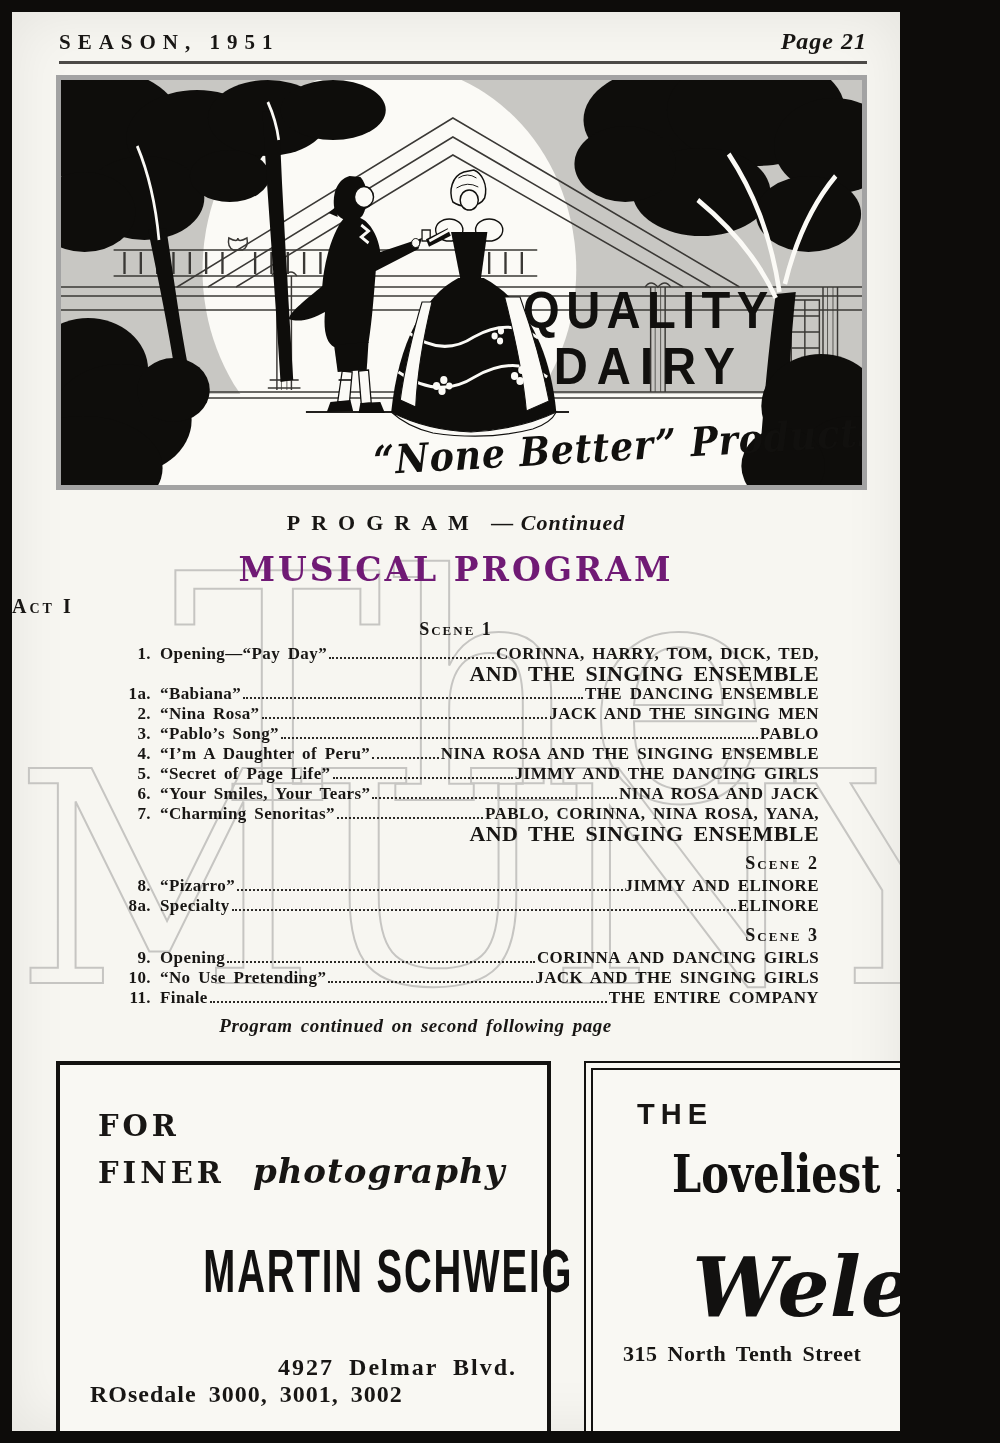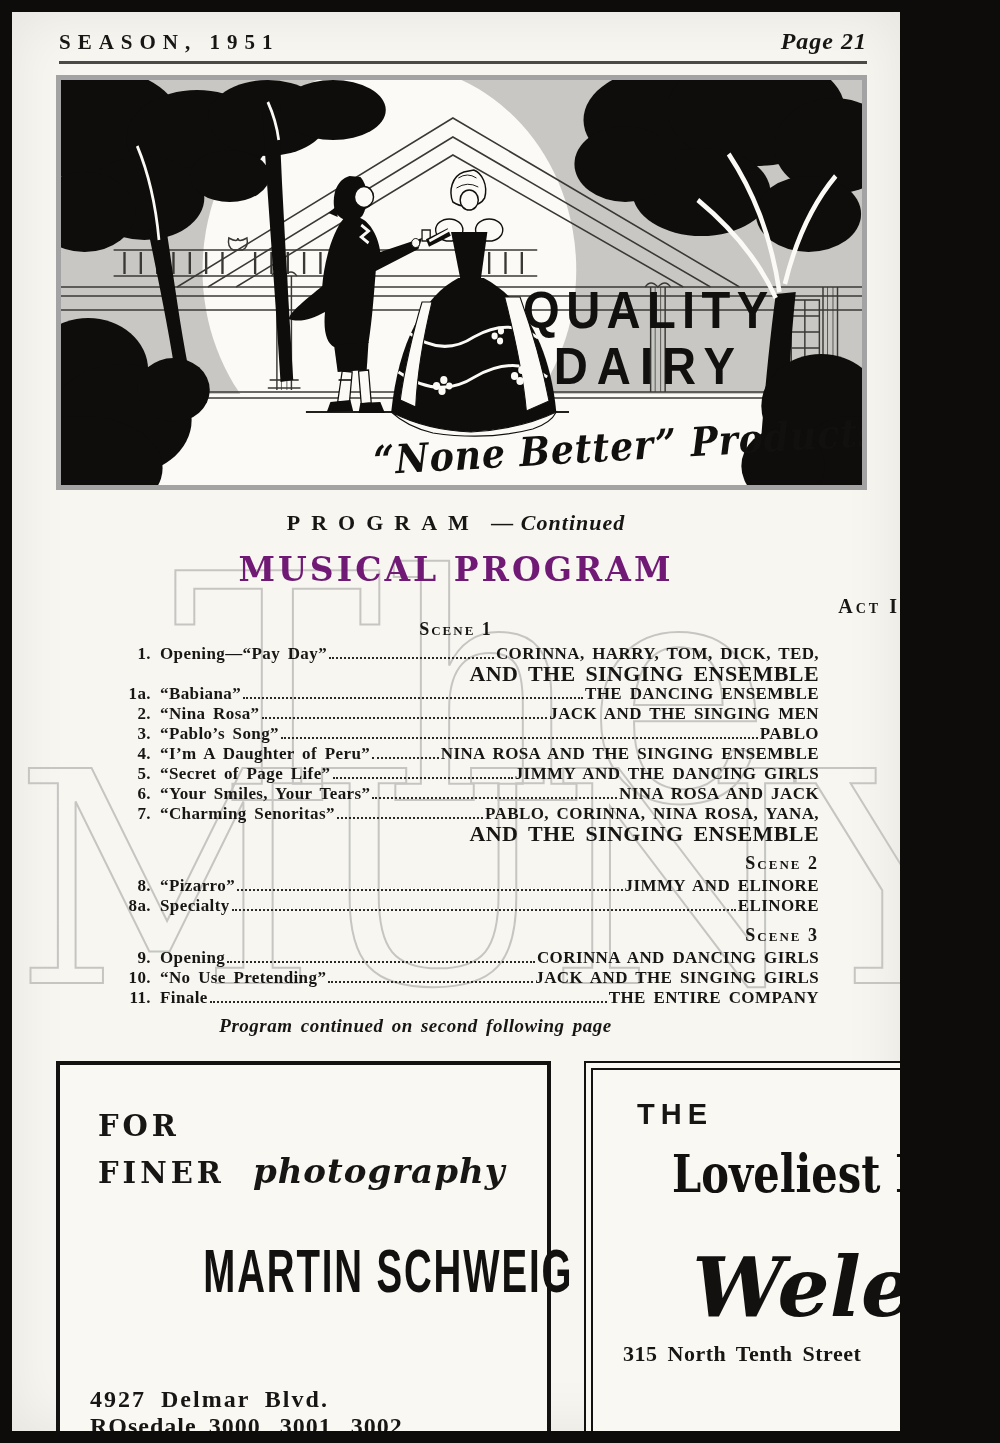--- a/index.html
+++ b/index.html
@@ -45,21 +45,21 @@
 
   .prog-cont{ text-align:center; font-size:22px; font-weight:bold; }
   .prog-cont .spread{letter-spacing:11px;}
   .prog-cont .ital{font-style:italic;letter-spacing:1px;margin-left:6px;}
 
   .prog-title{
     text-align:center;margin-top:14px;
     font-family:"DejaVu Serif", serif;font-weight:bold;
     font-size:33px;letter-spacing:3px;color:#701a75;
   }
-  .act{ text-align:right;font-weight:bold;font-size:20px;letter-spacing:3px;
+  .act{ text-align:left;font-weight:bold;font-size:20px;letter-spacing:3px;
         font-variant:small-caps;margin-top:6px;}
   .scene1{ text-align:center;font-weight:bold;font-size:18px;letter-spacing:2px;
         font-variant:small-caps;margin-top:1px;}
 
   .plist{margin:4px 81px 0 99px;}
   .prow{display:flex;align-items:baseline;
         font-weight:bold;font-size:17px;line-height:20px;
         letter-spacing:.4px;word-spacing:3px;white-space:nowrap;}
   .pnum{flex:none;width:40px;text-align:right;padding-right:9px;}
   .ptitle{flex:none;}
@@ -87,21 +87,21 @@
   .schweig-finer{font-family:"DejaVu Serif", serif;font-weight:bold;
                  font-size:29px;letter-spacing:4px;}
   .schweig-script{font-family:"DejaVu Serif", serif;font-weight:bold;font-style:italic;
                   font-size:34px;margin-left:28px;letter-spacing:1px;}
   .schweig-name{ text-align:center;margin-top:44px; }
   .schweig-name span{
     display:inline-block;font-family:"Liberation Sans", sans-serif;
     font-weight:bold;font-size:62px;letter-spacing:3px;white-space:nowrap;
     transform:scaleX(.62);transform-origin:center;color:#121110;
   }
-  .schweig-addr{ text-align:left;margin-top:80px;font-weight:bold;
+  .schweig-addr{ text-align:right;margin-top:48px;font-weight:bold;
                  font-size:24px;letter-spacing:2px;word-spacing:7px;}
   .schweig-phone{ text-align:left;margin-top:0;font-weight:bold;
                  font-size:24px;letter-spacing:1px;word-spacing:5px;}
 
   .ad-weleks-outer{
     flex:1;border:2.5px solid #131210;padding:5px;background:#f9f8f3;height:389px;
   }
   .ad-weleks{
     border:2.5px solid #131210;height:100%;box-sizing:border-box;
     padding:28px 30px 0 30px;

